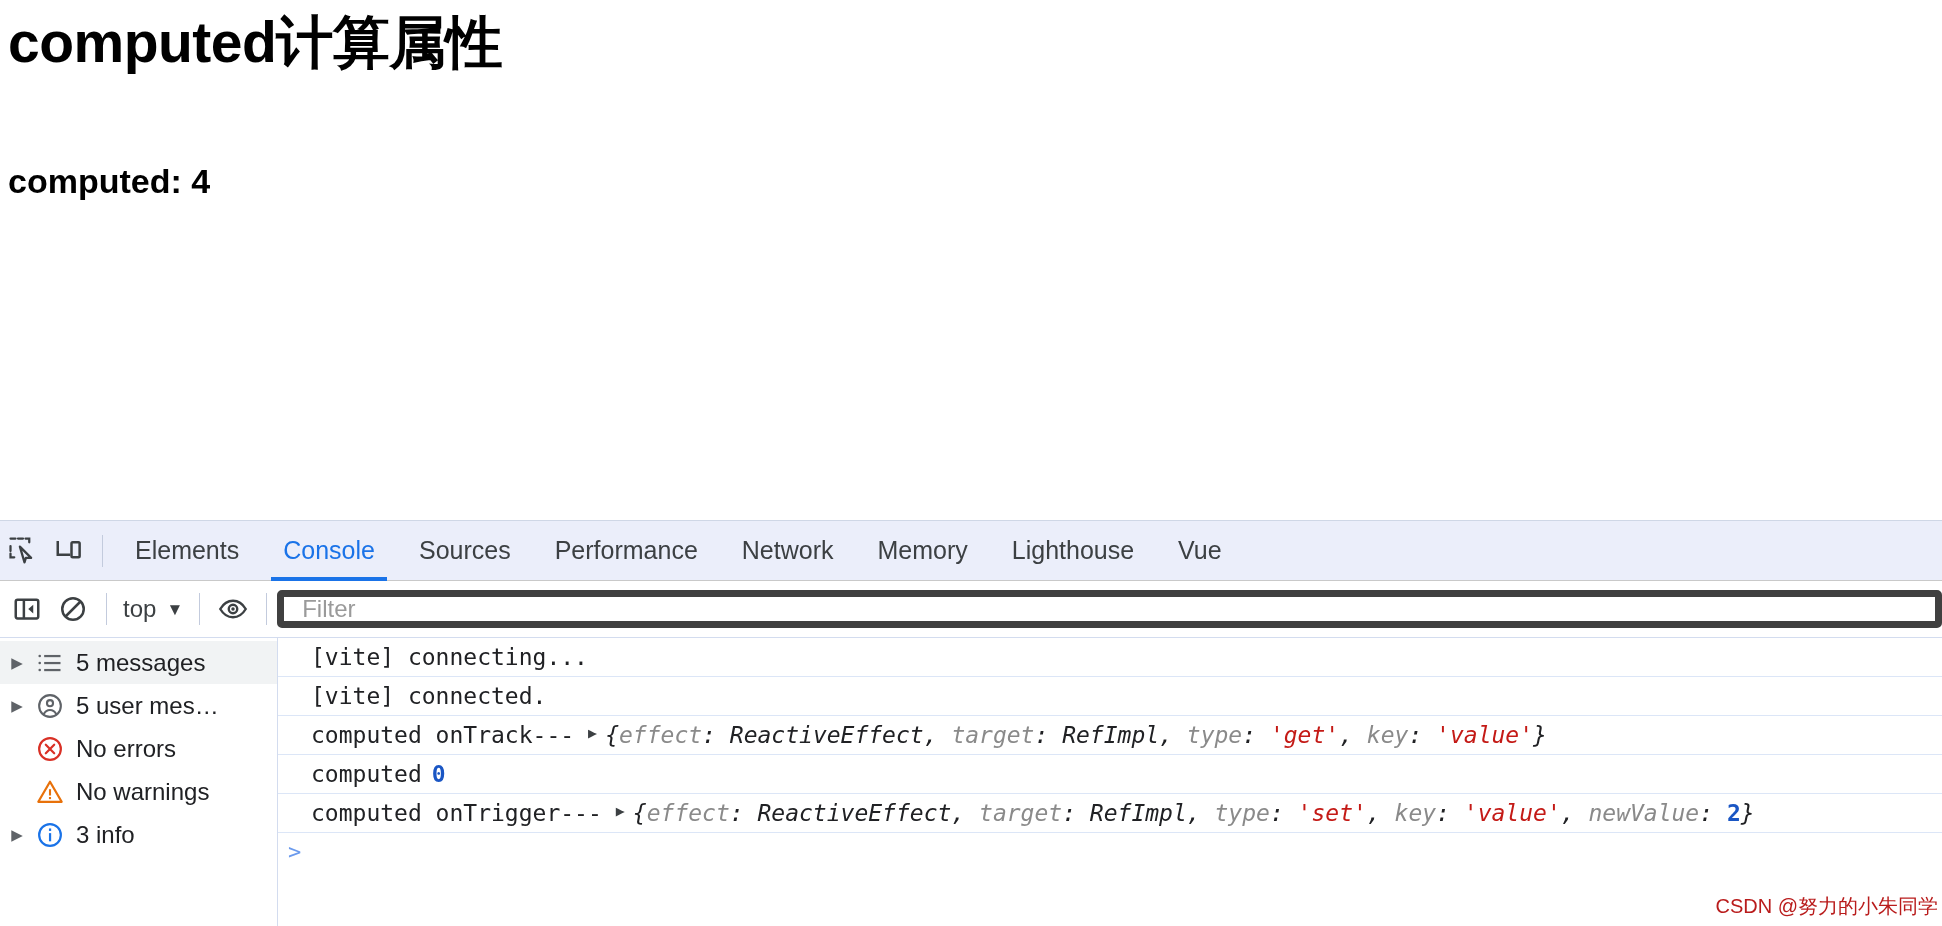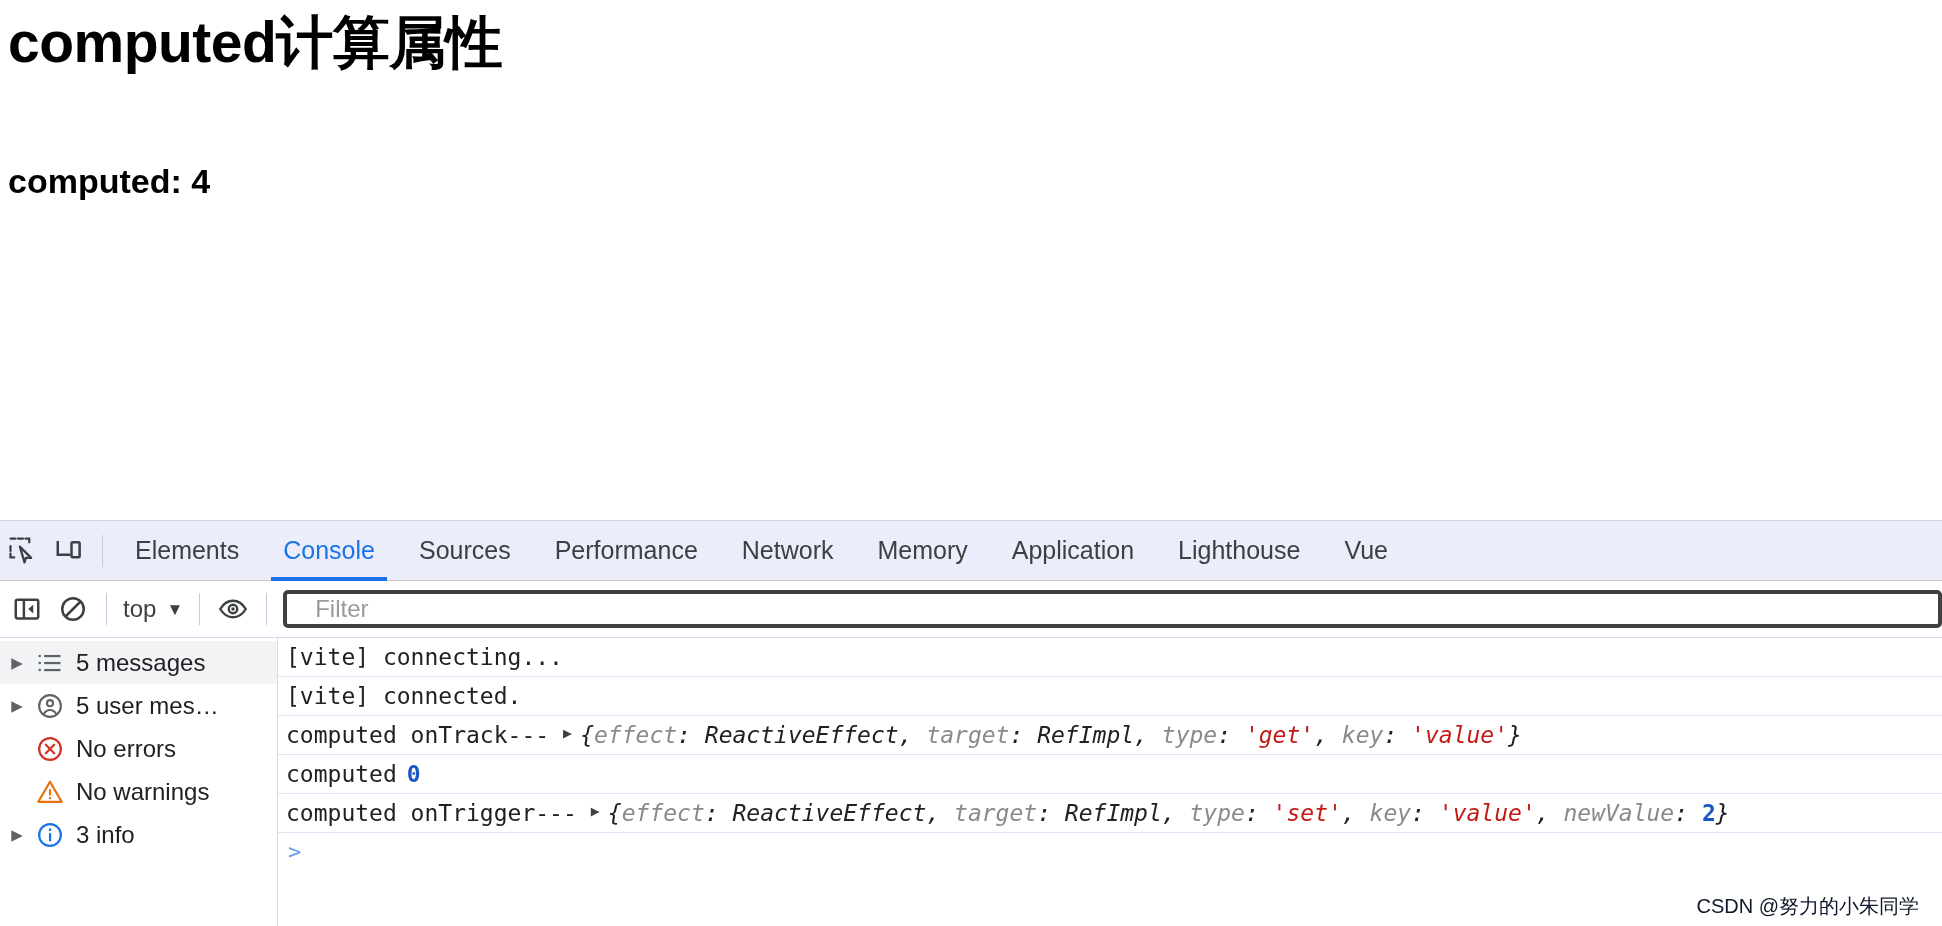--- a/index.html
+++ b/index.html
@@ -105,29 +105,28 @@
     align-items: center;
     gap: 10px;
     font-size: 24px;
     color: #3c4043;
     padding: 0 6px;
     cursor: pointer;
   }
   #filter-input {
     flex: 1 1 auto;
     height: 38px;
-    margin-left: 6px;
     margin-right: 0;
-    border: 4px solid #404040;
+    border: 7px solid #404040;
     border-radius: 5px;
     background: #ffffff;
     font-size: 24px;
     font-family: "Liberation Sans", sans-serif;
     color: #202124;
-    padding: 0 28px;
+    padding: 0 18px;
     outline: none;
   }
   #filter-input::placeholder { color: #9a9a9a; }
 
   
   #console-body {
     display: flex;
     height: 288px;
     background: #ffffff;
   }
@@ -181,21 +180,21 @@
     min-height: 39px;
     display: flex;
     align-items: center;
     padding-left: 8px;
     border-bottom: 1px solid #dce6f7;
     font-family: "DejaVu Sans Mono", "Liberation Mono", monospace;
     font-size: 23px;
     color: #202124;
     white-space: nowrap;
   }
-  .log-text { color: #202124; }
+  .log-text { color: #202124; margin-left: 25px; }
   .expand-tri {
     display: inline-block;
     margin: 0 8px 0 14px;
     font-size: 15px;
     color: #3c4043;
     cursor: pointer;
     position: relative;
     top: -2px;
   }
   .obj-preview {
@@ -217,24 +216,24 @@
   }
   .prompt-arrow {
     color: #6b9aed;
     font-size: 22px;
     font-family: "DejaVu Sans Mono", monospace;
   }
 
   
   #watermark {
     position: absolute;
-    right: 23px;
+    right: 4px;
     bottom: 6px;
     font-size: 20px;
-    color: #0f172a;
+    color: #b91c1c;
     font-family: "Liberation Sans", sans-serif;
     pointer-events: none;
   }
 </style>
 </head>
 <body>
 
 <div id="page-content">
   <h1 id="page-title">computed计算属性</h1>
   <h2 id="page-subtitle">computed: 4</h2>
@@ -267,23 +266,20 @@
           <span>Sources</span>
         </div>
         <div class="tab">
           <span>Performance</span>
         </div>
         <div class="tab">
           <span>Network</span>
         </div>
         <div class="tab">
           <span>Memory</span>
-        </div>
-        <div class="tab">
-          <span>Application</span>
         </div>
         <div class="tab">
           <span>Lighthouse</span>
         </div>
         <div class="tab">
           <span>Vue</span>
         </div>
       </div>
   </div>
 

